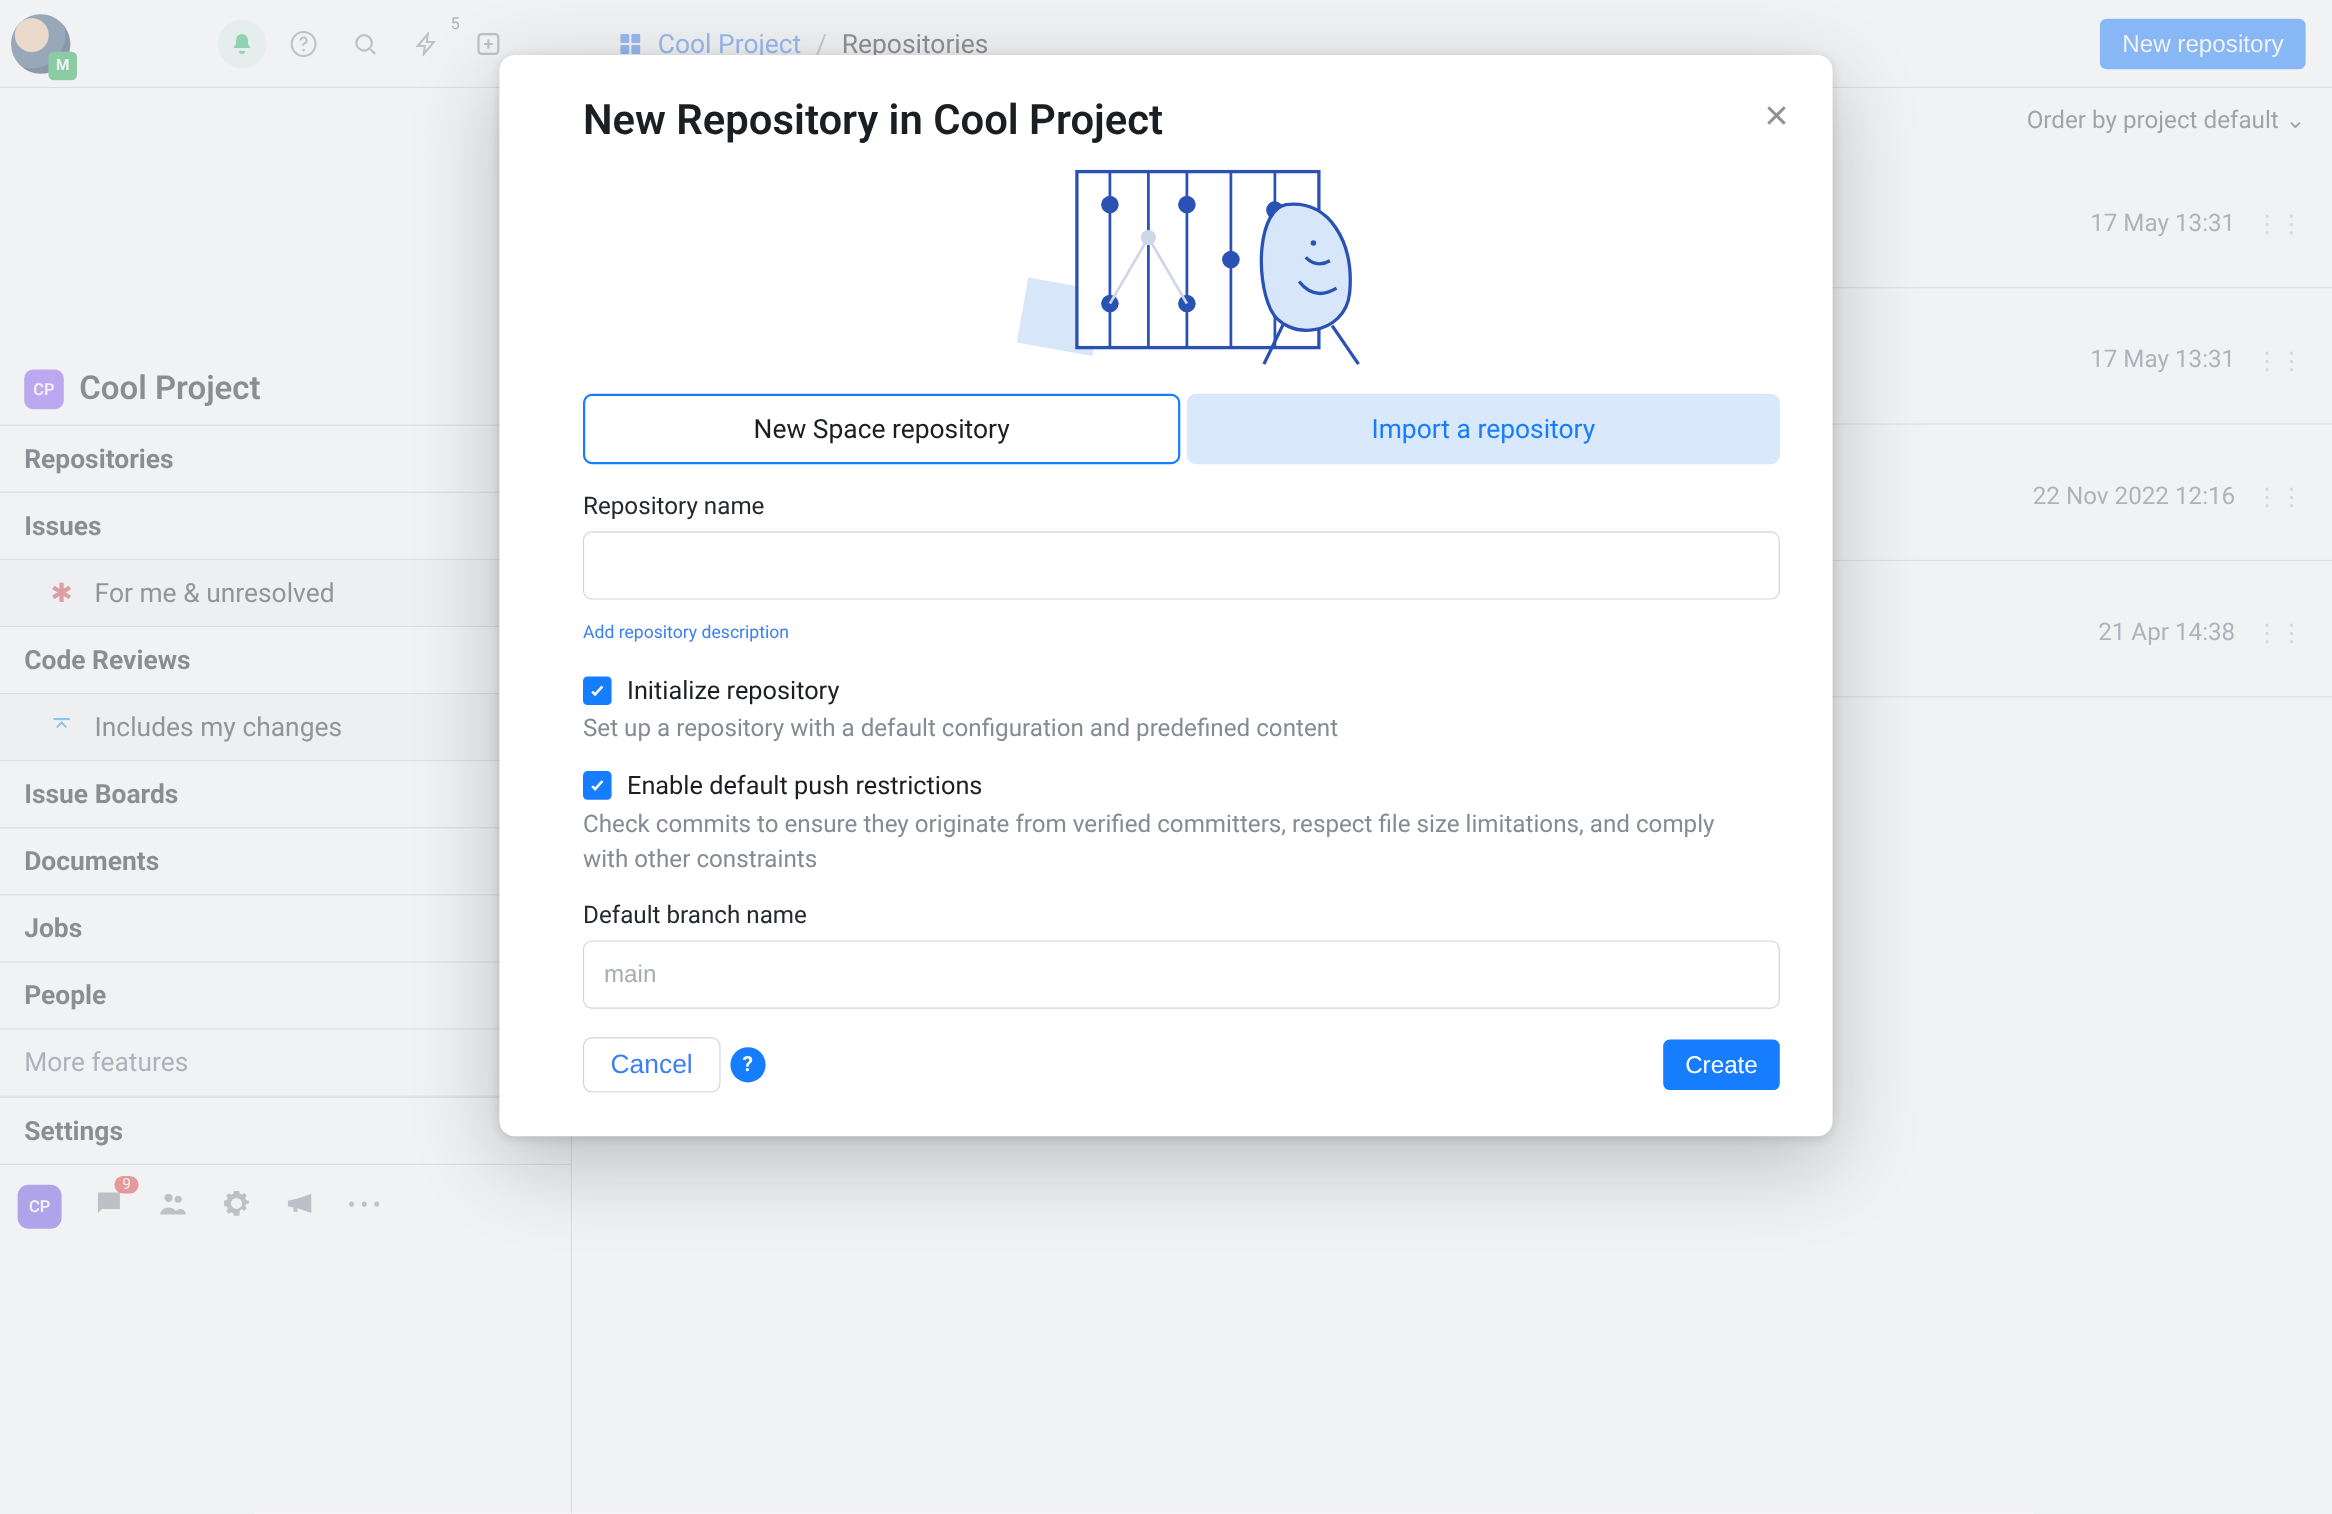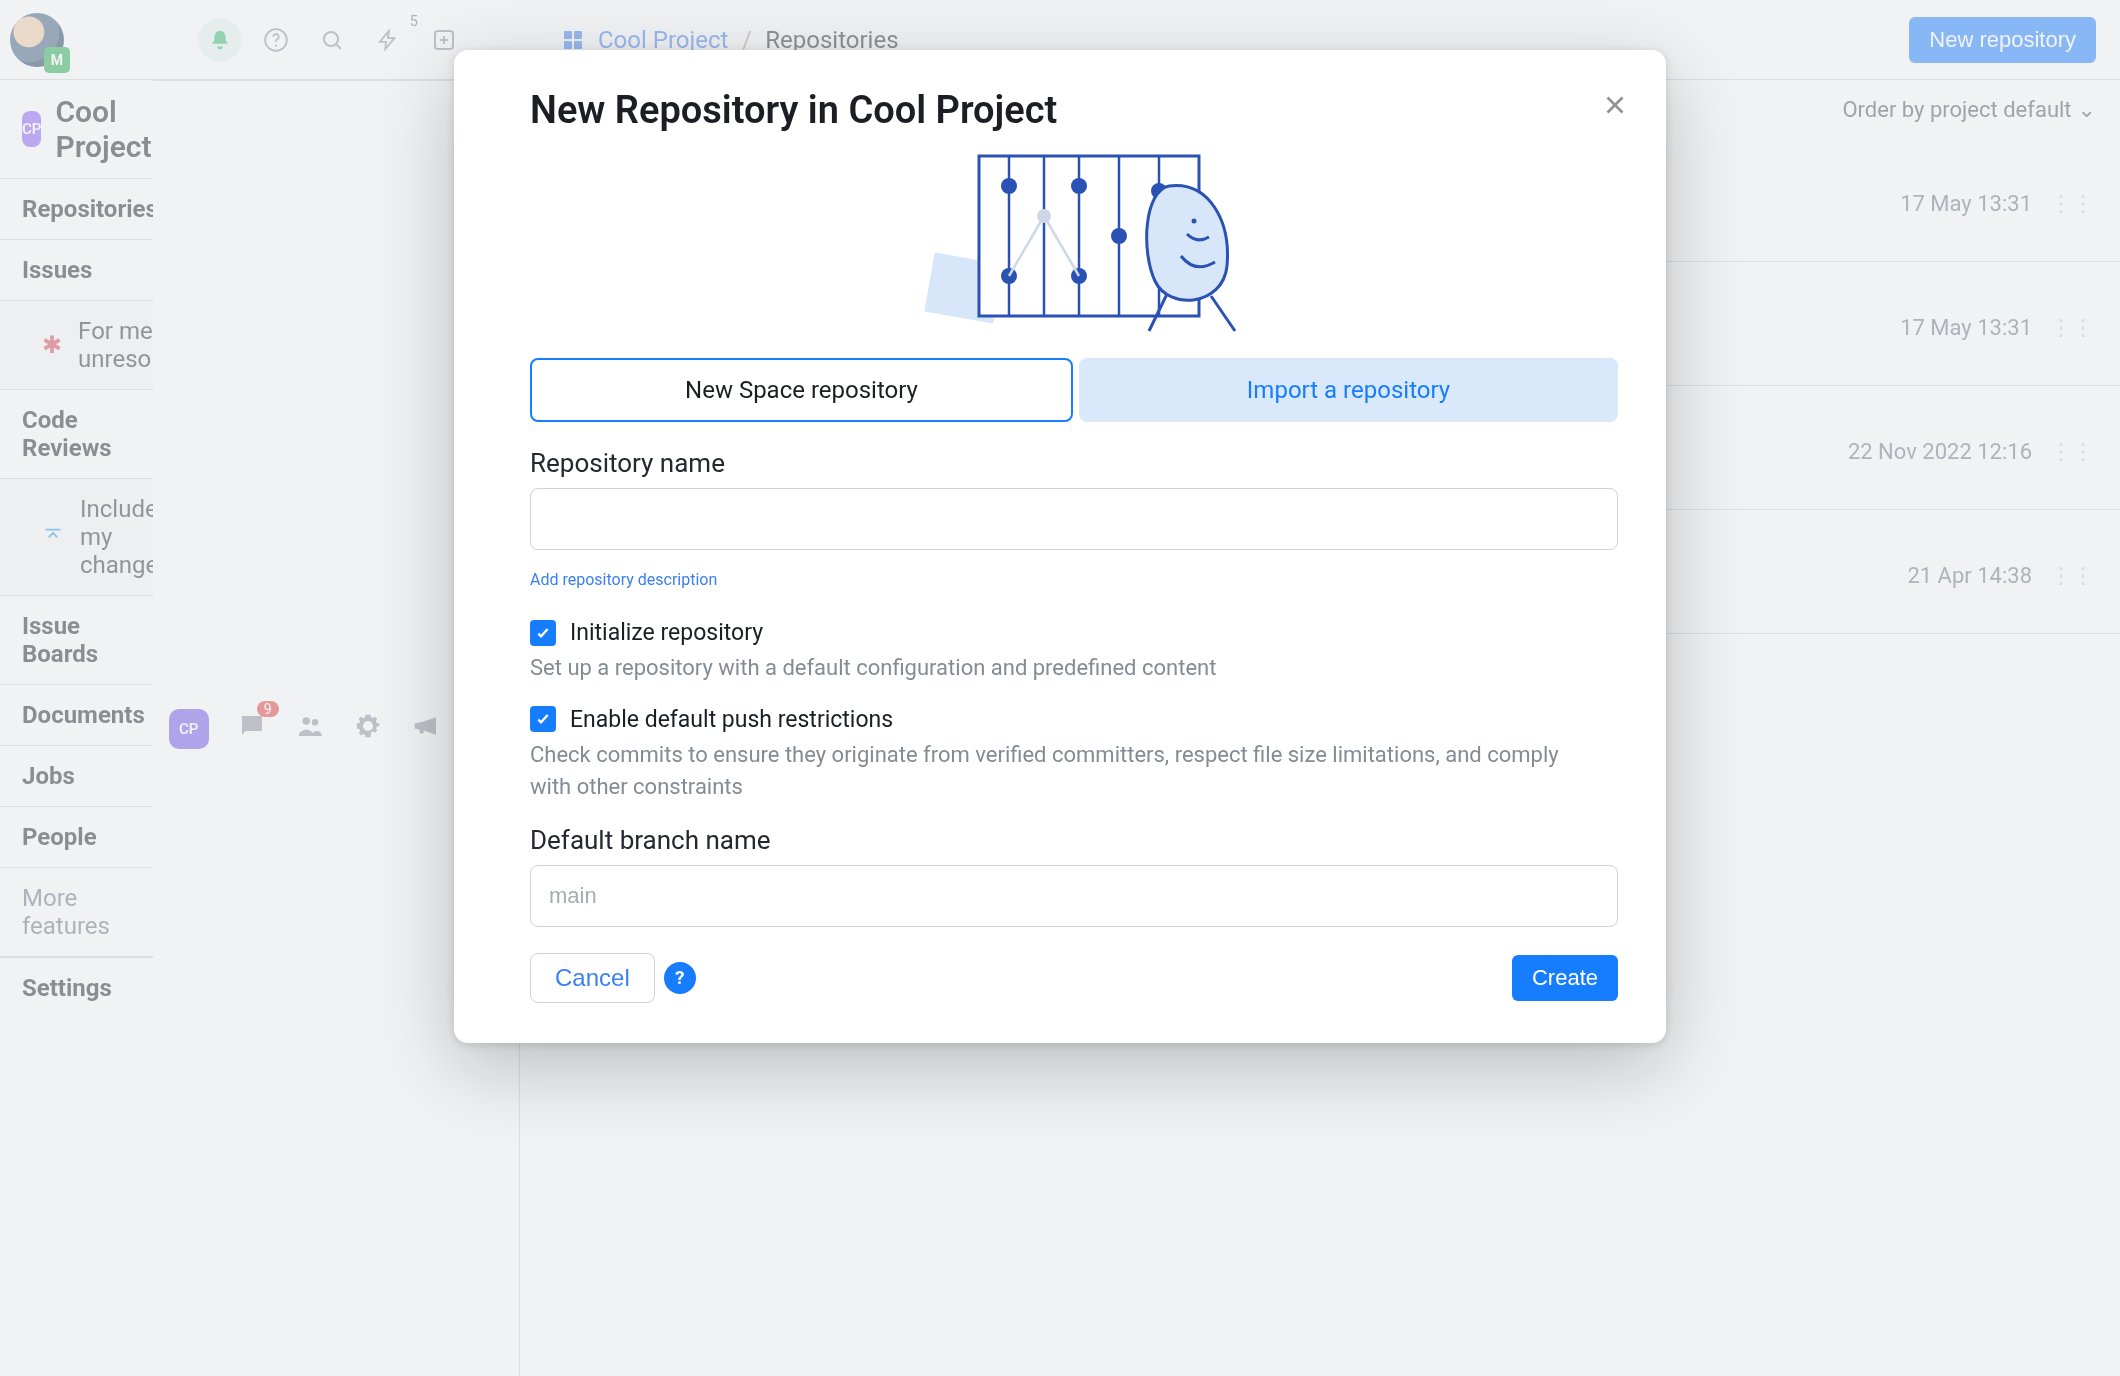--- a/index.html
+++ b/index.html
@@ -51,21 +51,21 @@
   .breadcrumb span.slash{color:#9fa4ab;margin:0 8px;font-size:24px}
   .breadcrumb span.tail{color:#22262c;font-size:24px}
   .topbar .right{display:flex;align-items:flex-start}
   .btn-primary{background:var(--blue);color:#fff;border:none;border-radius:6px;padding:10px 20px;font-size:22px;cursor:pointer}
   
   .orderby-row{display:flex;justify-content:flex-end;align-items:center;height:58px;padding:0 24px;font-size:22px;color:#4b5158}
   .orderby-row .pd{color:#4b5158}
   .orderby-row .chev{margin-left:6px;color:#555}
   
   .layout{display:flex;height:calc(100% - 80px)}
-  .sidebar{width:520px;border-right:1px solid var(--border);display:flex;flex-direction:row;justify-content:center;height:100%}
+  .sidebar{width:520px;border-right:1px solid var(--border);display:flex;flex-direction:column;justify-content:center;height:100%}
   .sidebar-scroll{overflow:hidden}
   .section-header{display:flex;align-items:center;gap:14px;padding:14px 22px;}
   .cp-badge{width:36px;height:36px;border-radius:8px;background:#8b5cf6;color:#fff;display:flex;align-items:center;justify-content:center;font-size:15px;font-weight:600}
   .proj-title{font-size:30px;font-weight:600}
   .nav-item, .nav-sub{padding:16px 22px;border-top:1px solid var(--border);display:flex;align-items:center;justify-content:space-between;font-size:24px;color:#2c3138;cursor:pointer}
   .nav-item.strong{font-weight:700;color:#1b1f24}
   .nav-sub{padding-left:42px;gap:16px;justify-content:flex-start}
   .nav-sub.indent{background:#f7f8f9}
   .nav-sub .ico{width:28px;display:flex;justify-content:center;color:#d4424f}
   .nav-sub .ico.blue{color:#1ba0e7}
@@ -100,21 +100,21 @@
   .modal h1{margin:0 0 14px 0;font-size:38px;font-weight:600}
   .modal .close{position:absolute;right:36px;top:40px;color:#8f9399;cursor:pointer}
   .illus{display:flex;justify-content:center;margin:6px 0 22px 0}
   .tabs{display:flex;gap:6px;margin-bottom:26px}
   .tab{
     flex:1;height:64px;border-radius:8px;display:flex;align-items:center;justify-content:center;
     font-size:24px;cursor:pointer
   }
   .tab.selected{border:2px solid var(--blue);color:#1b1f24;background:#fff}
   .tab.alt{background:var(--blue-50);color:var(--blue)}
-  .field-label{font-size:26px;color:#24292f;margin-bottom:10px}
+  .field-label{font-size:22px;color:#24292f;margin-bottom:10px}
   .input{width:100%;height:62px;border:1px solid var(--border);border-radius:8px;padding:0 18px;font-size:22px}
   .input::placeholder{color:#a6acb3}
   .linkish{color:var(--link);font-size:16px;cursor:pointer;margin:20px 0 24px 0;display:inline-block}
   .check-row{display:flex;align-items:center;gap:14px;font-size:23px;margin:6px 0 6px 0}
   .checkbox{width:26px;height:26px;border-radius:4px;background:var(--blue);display:flex;align-items:center;justify-content:center;color:#fff}
   .helper{color:#858b93;font-size:22px;line-height:1.45;margin:0 0 22px 0;max-width:1060px}
   .modal-footer{display:flex;align-items:center;gap:9px;margin-top:26px}
   .btn-secondary{border:1px solid var(--border);background:#fff;color:var(--link);border-radius:8px;padding:10px 24px;font-size:24px;cursor:pointer}
   .help-dot{width:32px;height:32px;border-radius:50%;background:var(--blue);color:#fff;display:flex;align-items:center;justify-content:center;font-weight:700;font-size:19px;cursor:pointer}
   .modal-footer .spacer{flex:1}

